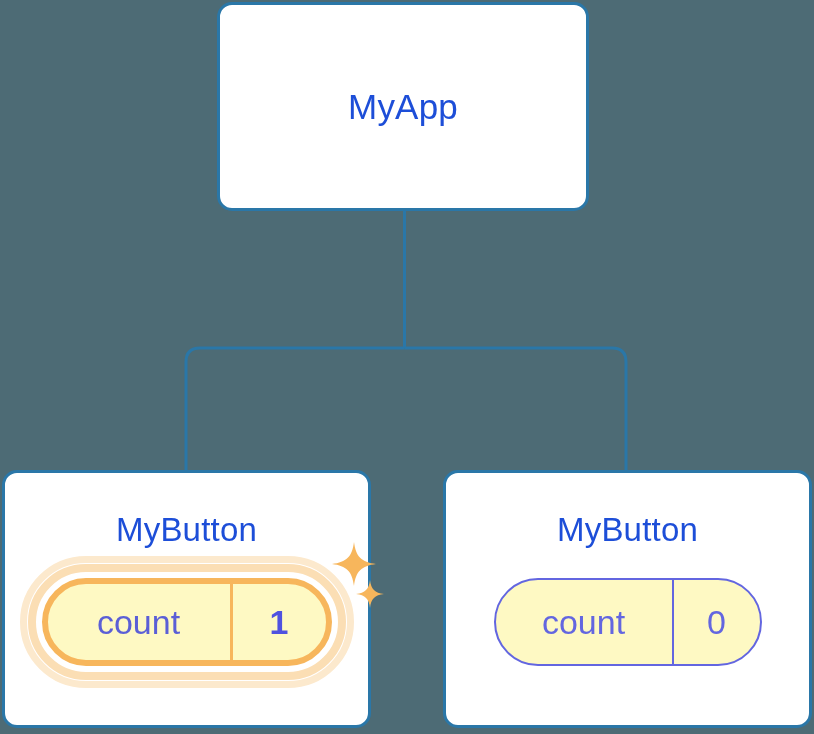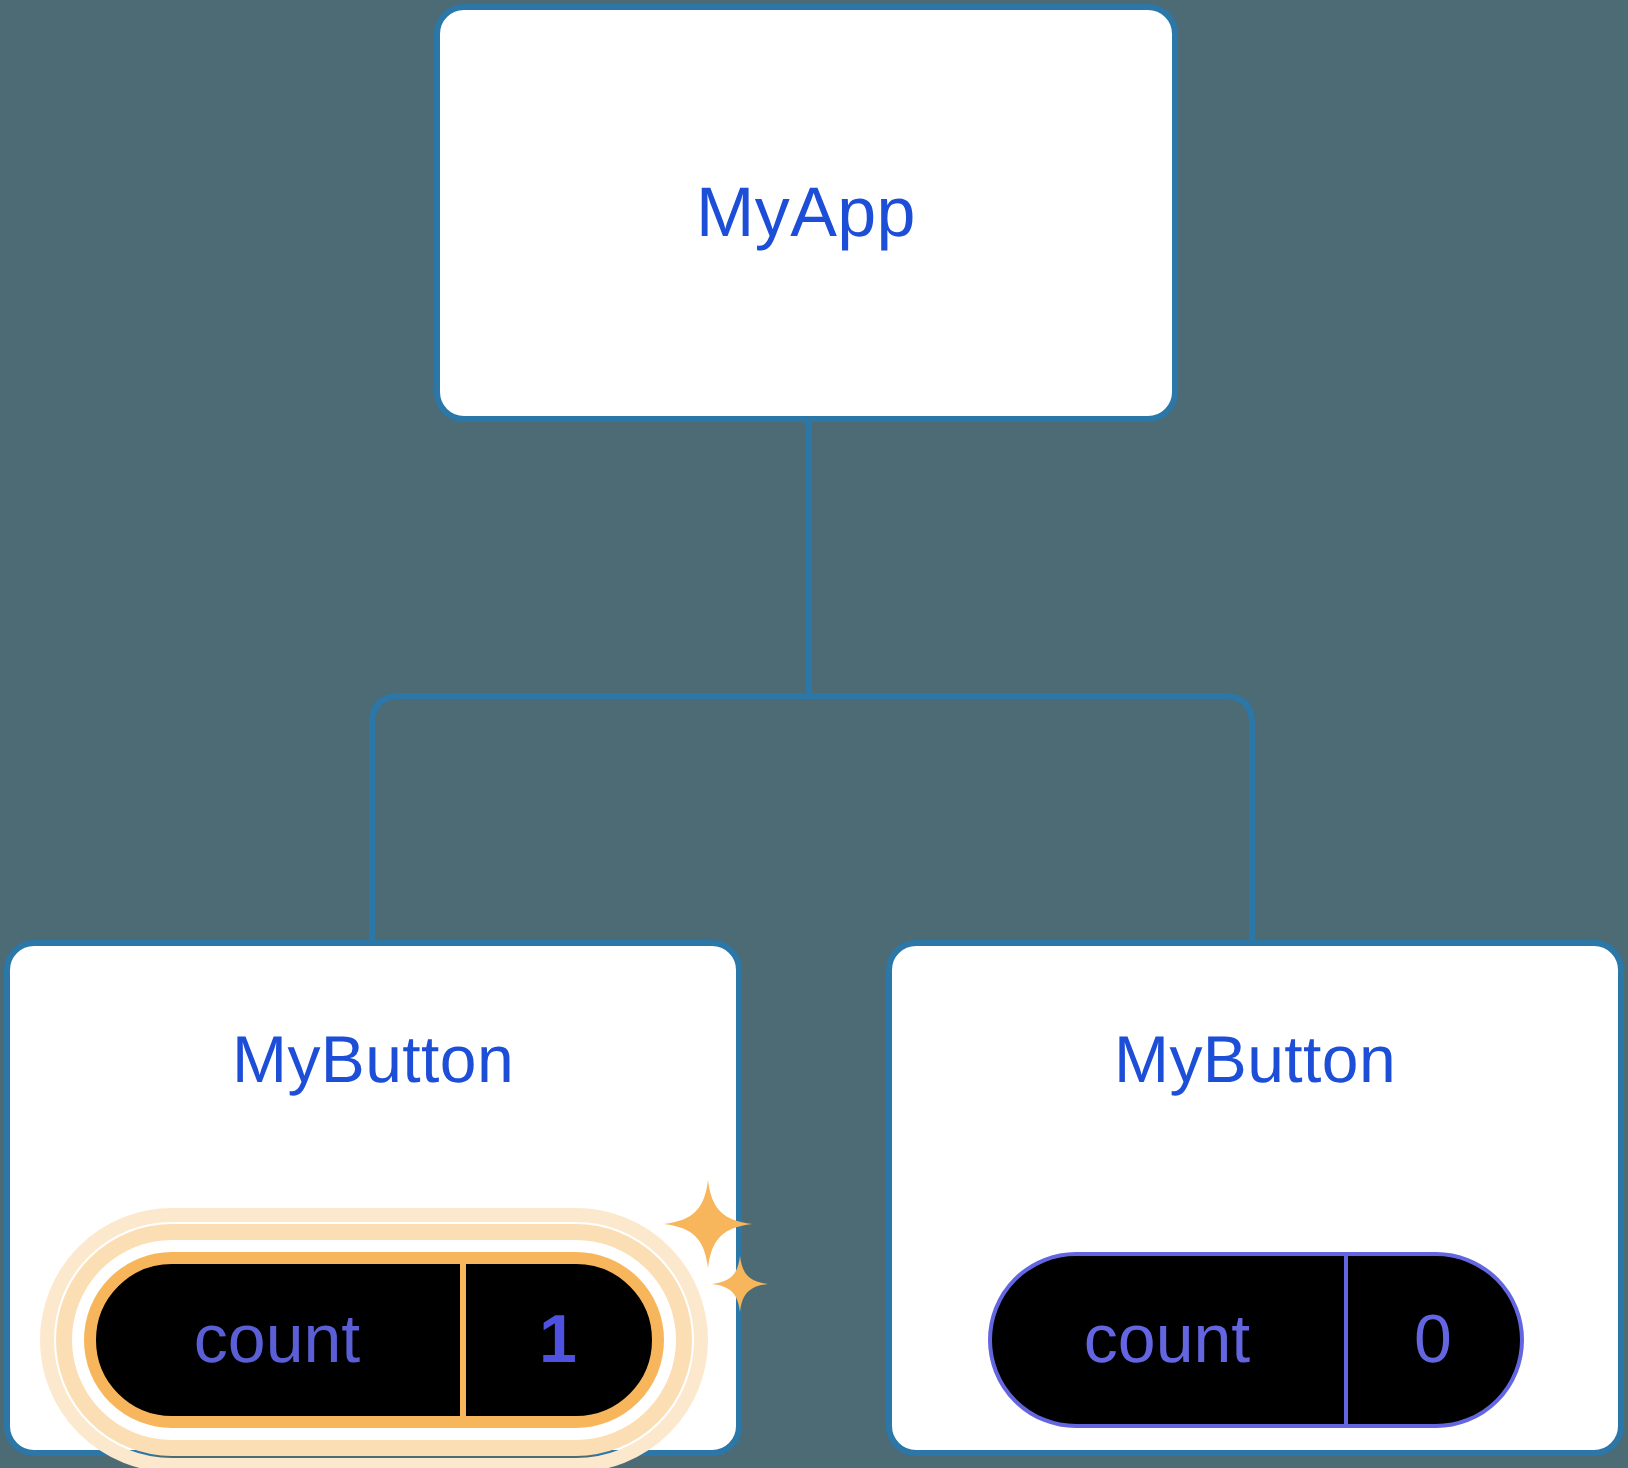--- a/index.html
+++ b/index.html
@@ -49,21 +49,20 @@
     top: 2px;
     width: 372px;
     height: 209px;
     justify-content: center;
   }
 
   .node-child {
     top: 470px;
     height: 258px;
     padding-top: 40px;
-    gap: 48px;
   }
 
   .node-child-left {
     left: 2px;
     width: 369px;
   }
 
   .node-child-right {
     left: 443px;
     width: 369px;
@@ -90,21 +89,21 @@
     justify-content: center;
   }
 
   .pill {
     position: relative;
     box-sizing: border-box;
     display: flex;
     align-items: stretch;
     height: 88px;
     border-radius: 999px;
-    background: #000000;
+    background: #fef9c3;
     z-index: 2;
   }
 
   .pill-cell {
     display: flex;
     align-items: center;
     justify-content: center;
     line-height: 1;
   }
 

